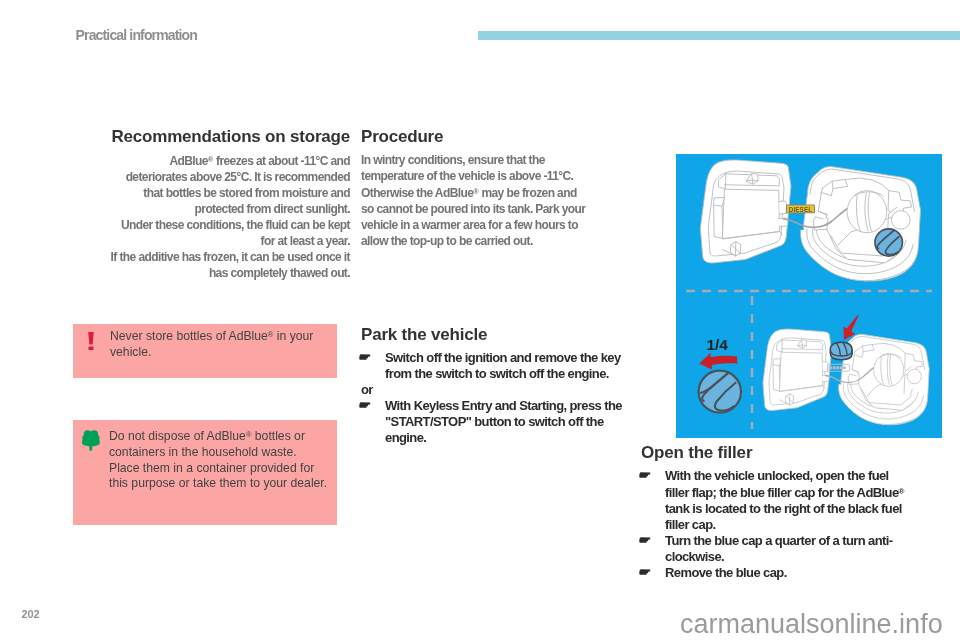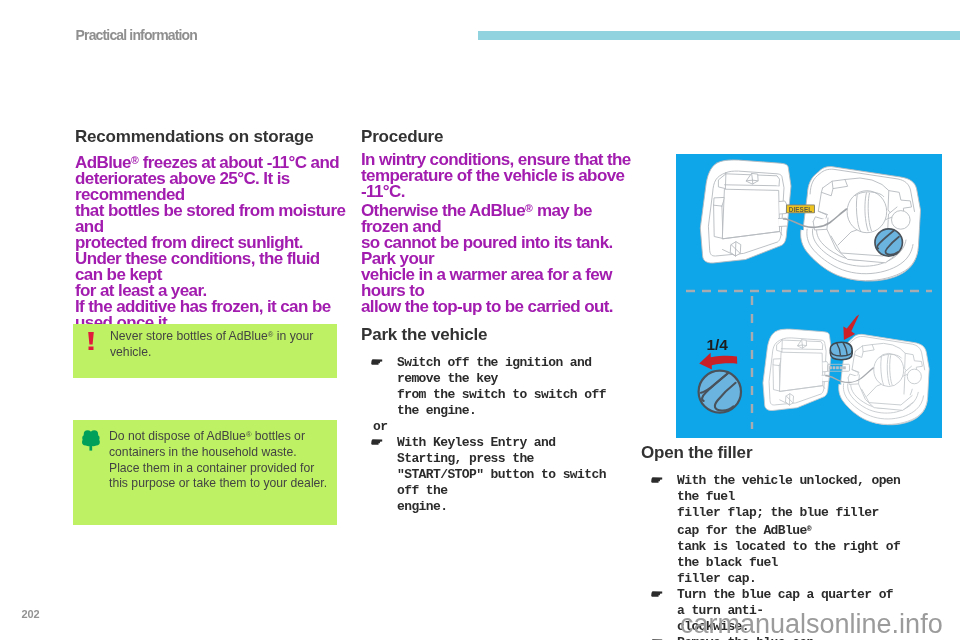--- a/index.html
+++ b/index.html
@@ -6,35 +6,35 @@
   html,body{margin:0;padding:0;}
   body{width:960px;height:640px;background:#ffffff;font-family:"Liberation Sans",sans-serif;overflow:hidden;position:relative;}
   .page{position:absolute;left:0;top:0;width:960px;height:640px;border-radius:10px;}
 
   
   .hdr-title{position:absolute;left:75.6px;top:28.3px;font-size:14px;line-height:14px;font-weight:bold;color:#8f8f8f;letter-spacing:-0.85px;}
   .hdr-bar{position:absolute;left:478px;top:30.8px;width:482px;height:9.4px;background:#92d3e0;}
 
   
   .col{position:absolute;}
-  .col1{left:75px;top:128px;width:275px;}
+  .col1{left:75px;top:128px;width:275px;text-align:right;}
   .col2{left:361px;top:128px;width:275px;}
   .col2b{left:361px;top:326px;width:275px;}
   .col3{left:641px;top:444px;width:278px;}
   .orlab{font-size:13px;line-height:16px;color:#2b2b2b;font-weight:bold;letter-spacing:-0.6px;}
   .reg{font-size:0.62em;vertical-align:0.42em;letter-spacing:0;}
 
   h2.sec{font-size:17px;font-weight:bold;color:#333333;margin:0 0 7px 0;line-height:17px;letter-spacing:-0.2px;}
-  p.body{font-size:17px;line-height:16px;color:#a21caf;margin:0;font-weight:bold;letter-spacing:-0.6px;}
-  .ul{margin:12px;padding:0;list-style:none;font-family:Liberation Mono, monospace;}
+  p.body{font-size:12px;line-height:16px;color:#737373;margin:0;font-weight:bold;letter-spacing:-0.6px;}
+  .ul{margin:0;padding:0;list-style:none;}
   .li{position:relative;padding-left:24px;font-size:13px;line-height:16px;color:#2b2b2b;font-weight:bold;letter-spacing:-0.6px;}
   .li .pt{position:absolute;left:-3px;top:2.5px;width:14px;height:7.5px;color:#2b2b2b;line-height:0;}
 
   
-  .gbox{position:absolute;background:#bef264;}
+  .gbox{position:absolute;background:#fca5a5;}
   .gbox .txt{position:absolute;font-size:12.2px;line-height:15.7px;color:#434343;white-space:nowrap;}
   .warnbox{left:73px;top:324px;width:264px;height:54px;}
   .warnbox .txt{left:37px;top:3px;width:215px;}
   .excl{position:absolute;left:15.2px;top:7.6px;width:6px;height:18.5px;color:#e01b3c;}
   .ecobox{left:73px;top:420px;width:264px;height:105px;}
   .ecobox .txt{left:36px;top:7px;width:225px;}
   .tree{position:absolute;left:9.1px;top:10.2px;color:#00a05b;line-height:0;}
 
   
   .illus{position:absolute;left:676px;top:154px;width:266px;height:284px;background:#0ea5e9;}

